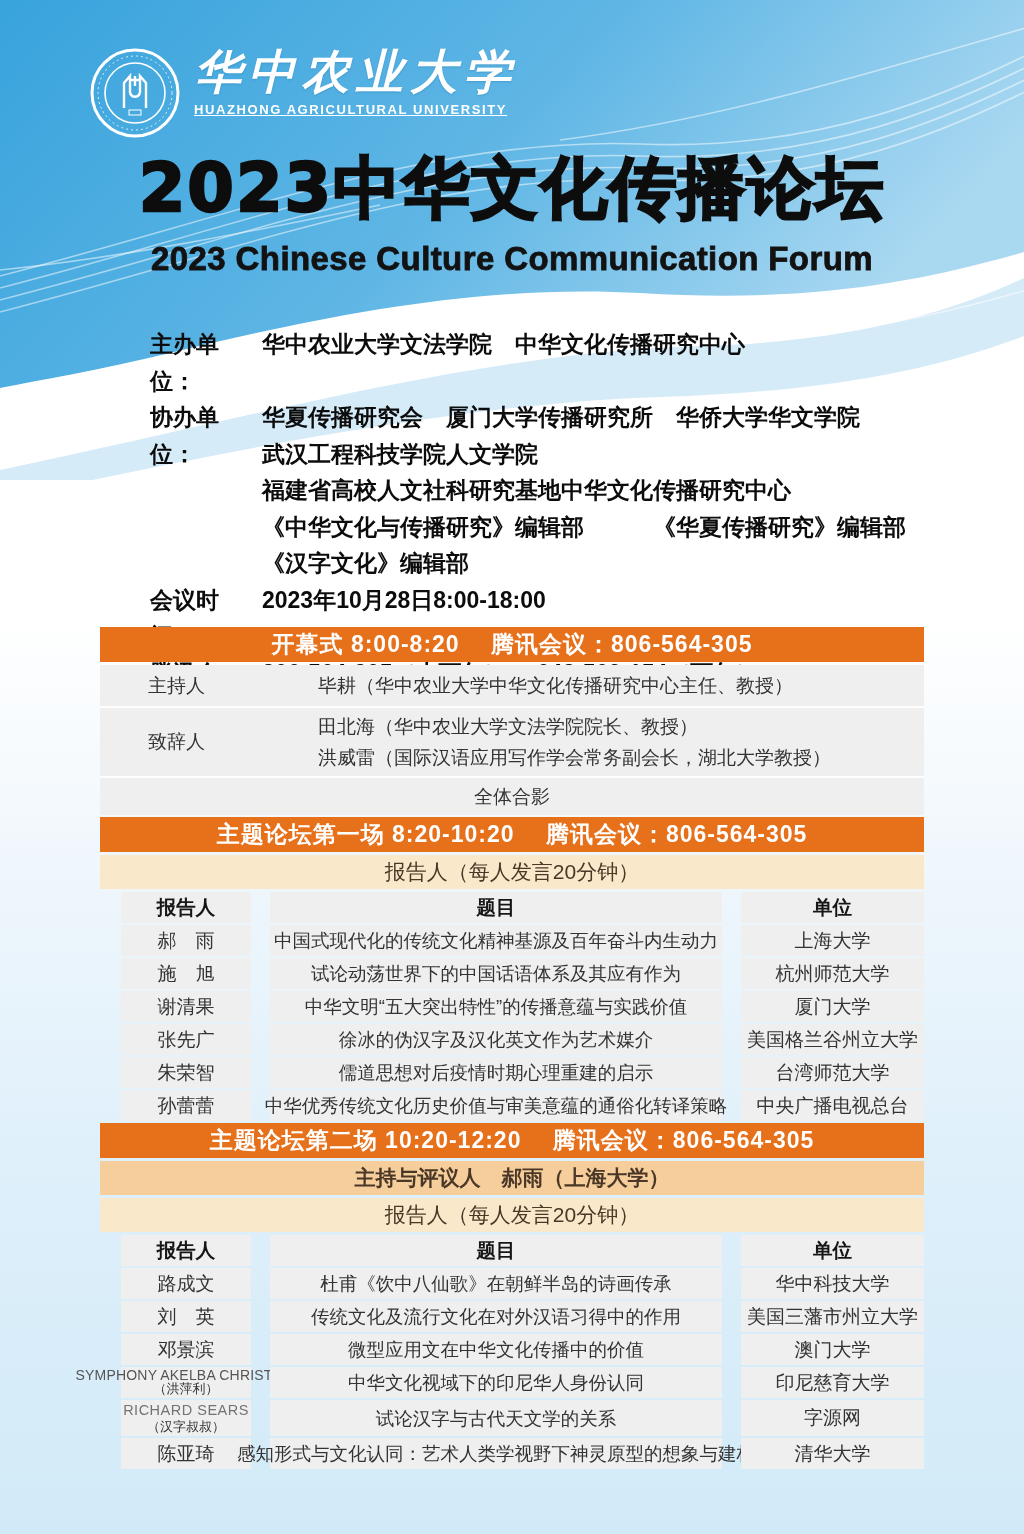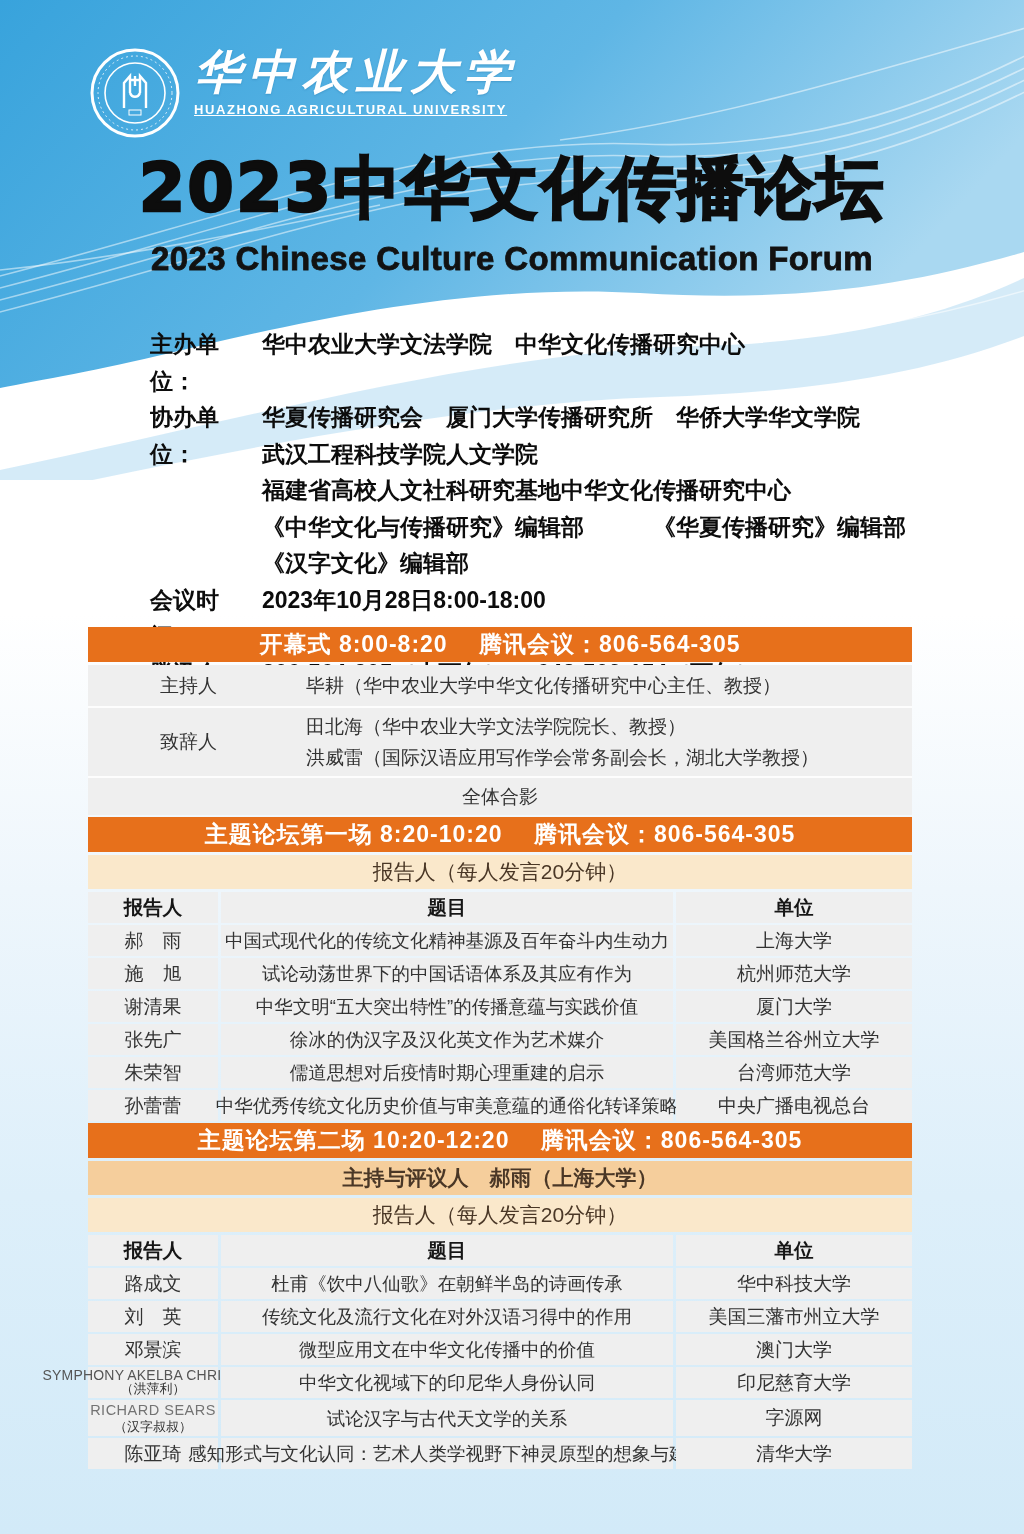--- a/index.html
+++ b/index.html
@@ -21,39 +21,39 @@
   .title-en { font-size:33px; font-weight:bold; color:#121212; letter-spacing:0.4px;
               margin-top:16px; -webkit-text-stroke:0.8px #121212; }
   
   .info { position:absolute; left:150px; top:326px; width:740px;
           font-size:23px; font-weight:bold; color:#0c0c0c; }
   .info-row { display:flex; }
   .info-label { width:112px; flex:0 0 112px; line-height:36.5px; }
   .info-lines { flex:1; }
   .info-lines .line { line-height:36.5px; white-space:nowrap; }
   
-  .sections { position:absolute; left:88px; top:627px; width:824px; }
+  .sections { position:absolute; left:100px; top:627px; width:824px; }
   .sec-head { height:35px; background:#E7701B; color:#ffffff; font-size:23px; font-weight:bold;
               display:flex; align-items:center; justify-content:center; letter-spacing:1px; white-space:nowrap; }
   .sec { margin-top:2px; }
   .sec:first-child { margin-top:0; }
   
   .open-body { margin-top:3px; background:#efefef; font-size:19px; color:#333; }
   .open-row { display:flex; border-bottom:2px solid rgba(255,255,255,.85); }
-  .open-role { flex:0 0 130px; padding-left:72px; box-sizing:border-box; display:flex; align-items:center; white-space:nowrap; }
+  .open-role { flex:0 0 130px; padding-left:48px; box-sizing:border-box; display:flex; align-items:center; white-space:nowrap; }
   .open-people { flex:1; padding:3px 0 3px 88px; }
   .open-people .line { line-height:31px; white-space:nowrap; }
   .open-row.r1 .open-people .line { line-height:35px; }
   .open-footer { text-align:center; line-height:37px; }
   
   .chair-row { margin-top:3px; height:34px; background:#F5CE9C; color:#4A3726; font-size:21px;
                font-weight:bold; display:flex; align-items:center; justify-content:center; white-space:nowrap; }
   .note-row  { margin-top:3px; height:34px; background:#FAE8CB; color:#4A3726; font-size:21px;
                font-weight:normal; display:flex; align-items:center; justify-content:center; white-space:nowrap; }
-  .thead, .trow { display:grid; grid-template-columns:130px 452px 1fr; gap:3px; margin-top:2px; }
+  .thead, .trow { display:grid; grid-template-columns:130px 452px 1fr; gap:19px; margin-top:2px;margin-left:21px; }
   .thead { margin-top:3px; }
   .cell { background:#efefef; min-height:31px; display:flex; flex-direction:column;
           align-items:center; justify-content:center; font-size:19px; color:#333;
           text-align:center; padding:2px 4px; box-sizing:border-box; white-space:nowrap; }
   .thead .cell { font-weight:bold; color:#161616; font-size:19.5px; }
   .c-title { font-size:18.5px; }
   .spk-sub { font-size:13px; line-height:15px; }
   .spk.en-tiny  { font-size:14px; line-height:11px; letter-spacing:0.2px; color:#555; }
   .spk.en-small { font-size:14.5px; line-height:17px; letter-spacing:0.5px; color:#737373; }
 </style>

